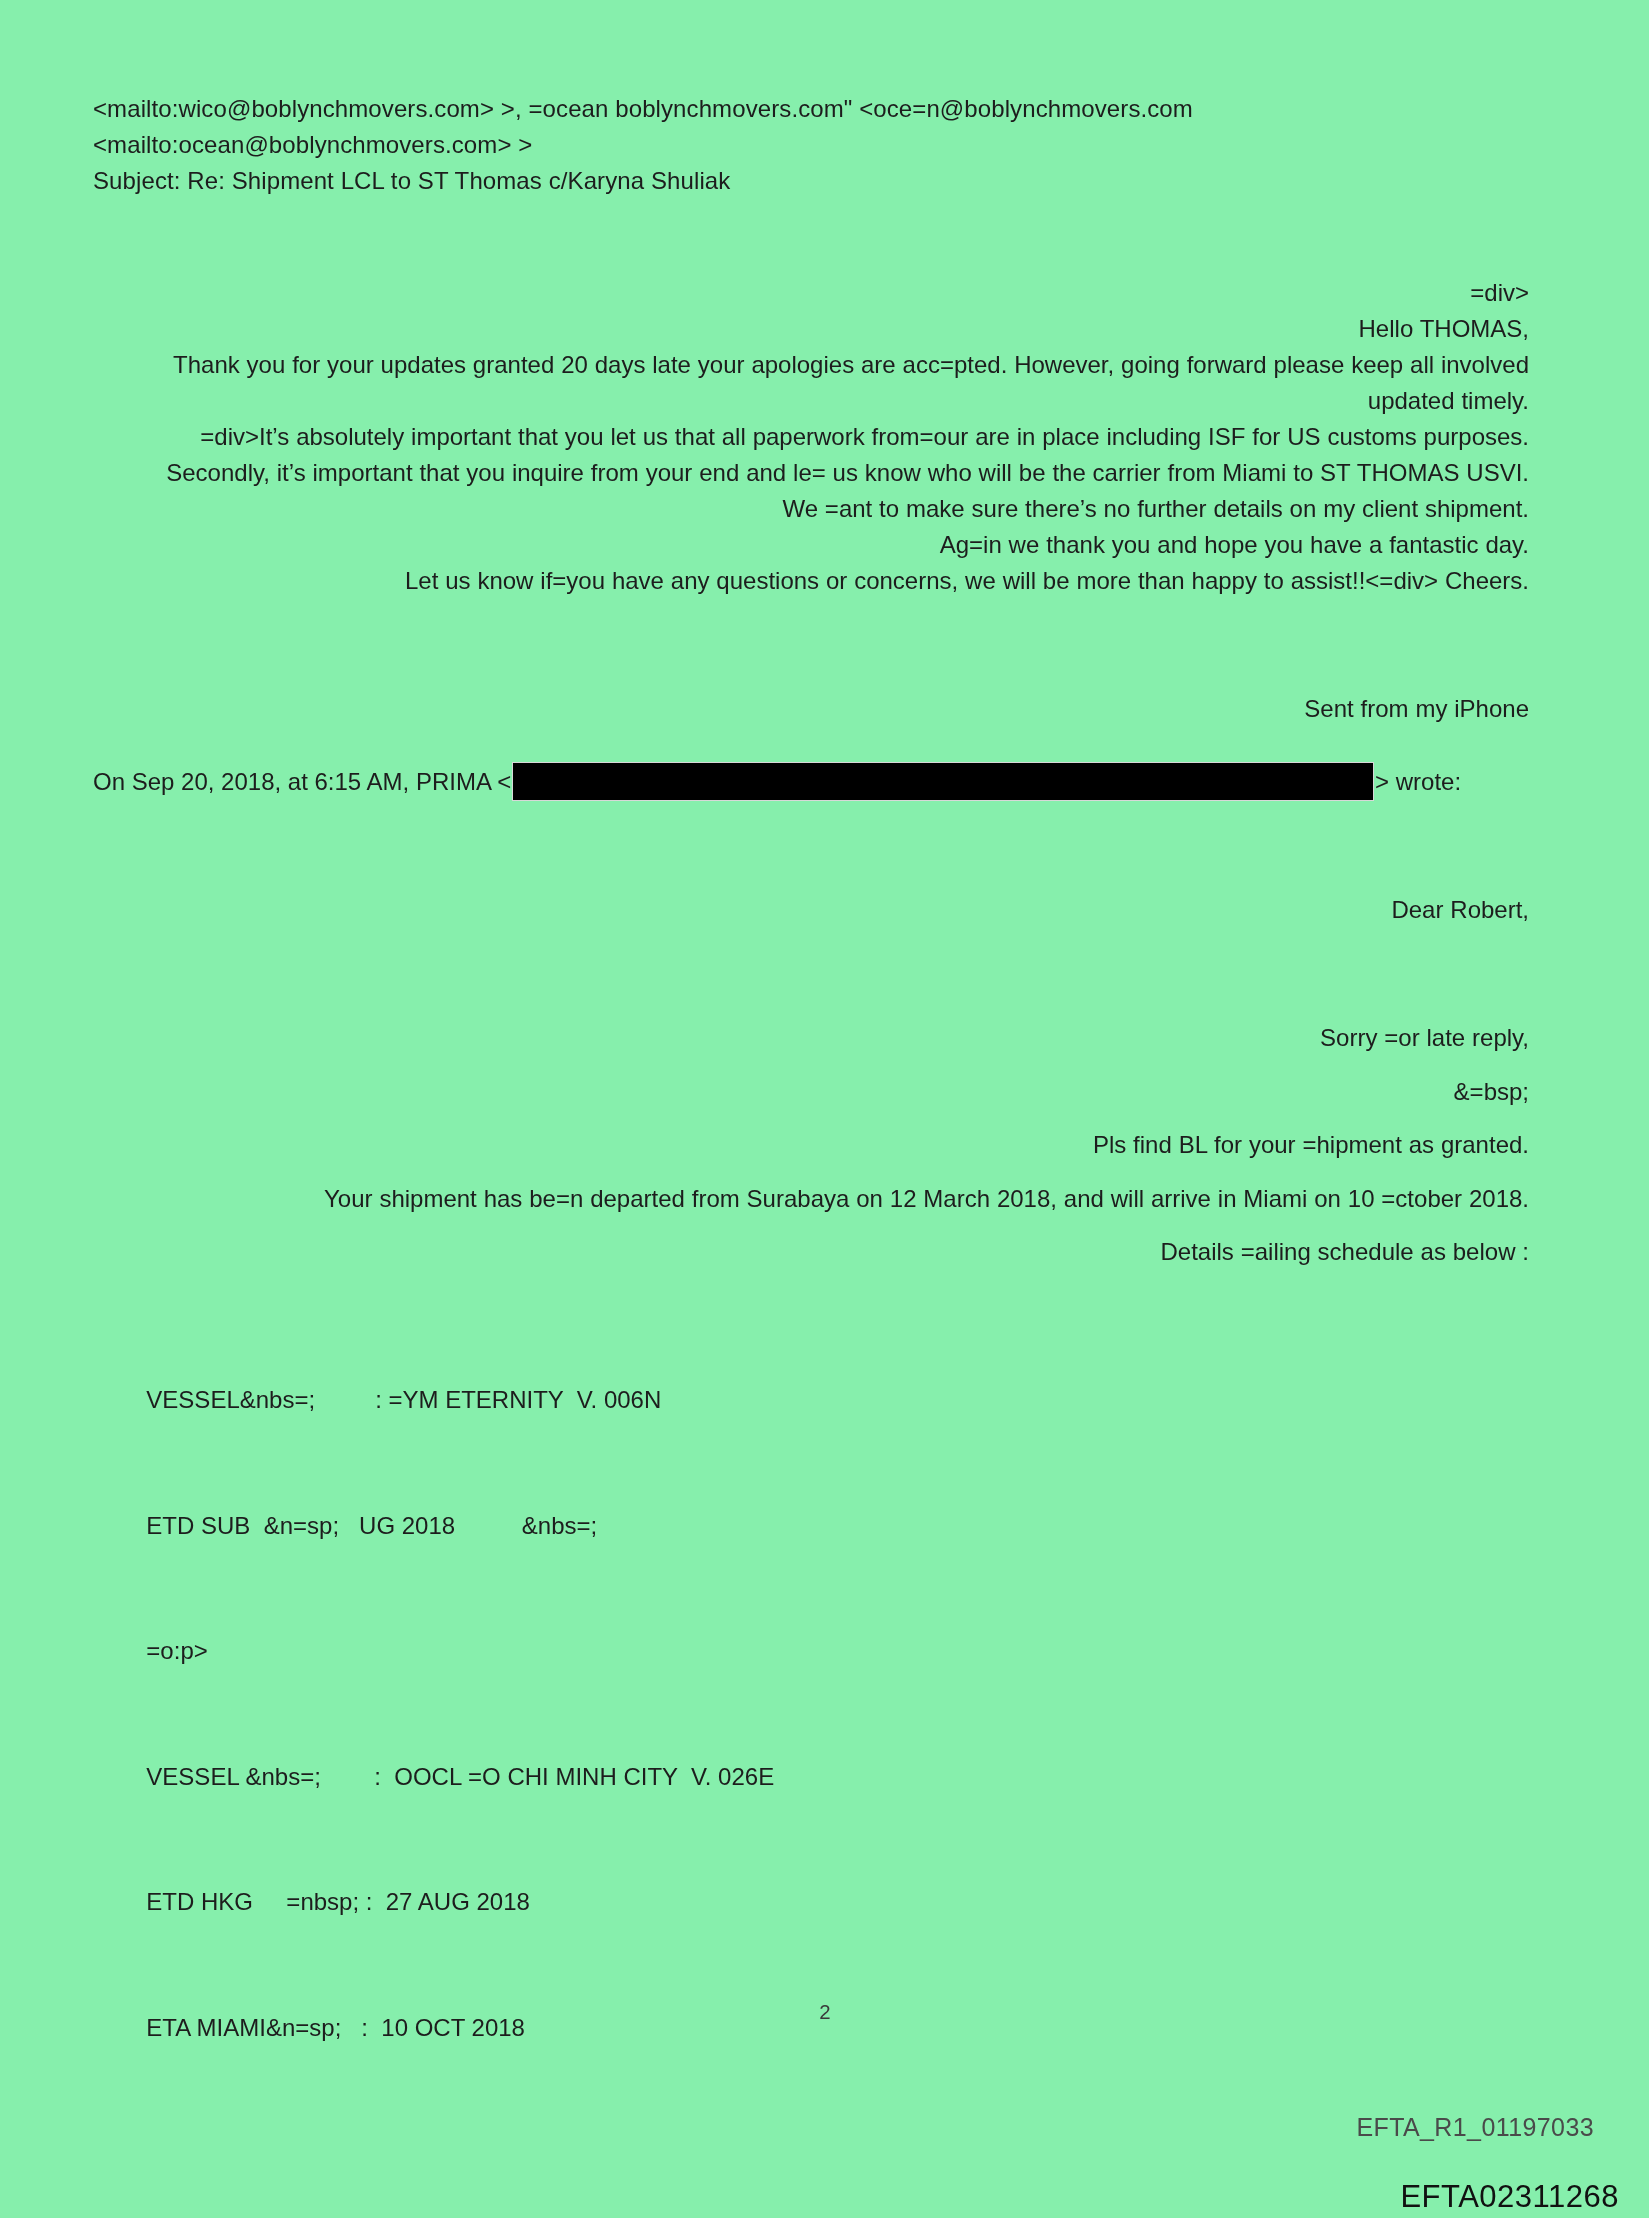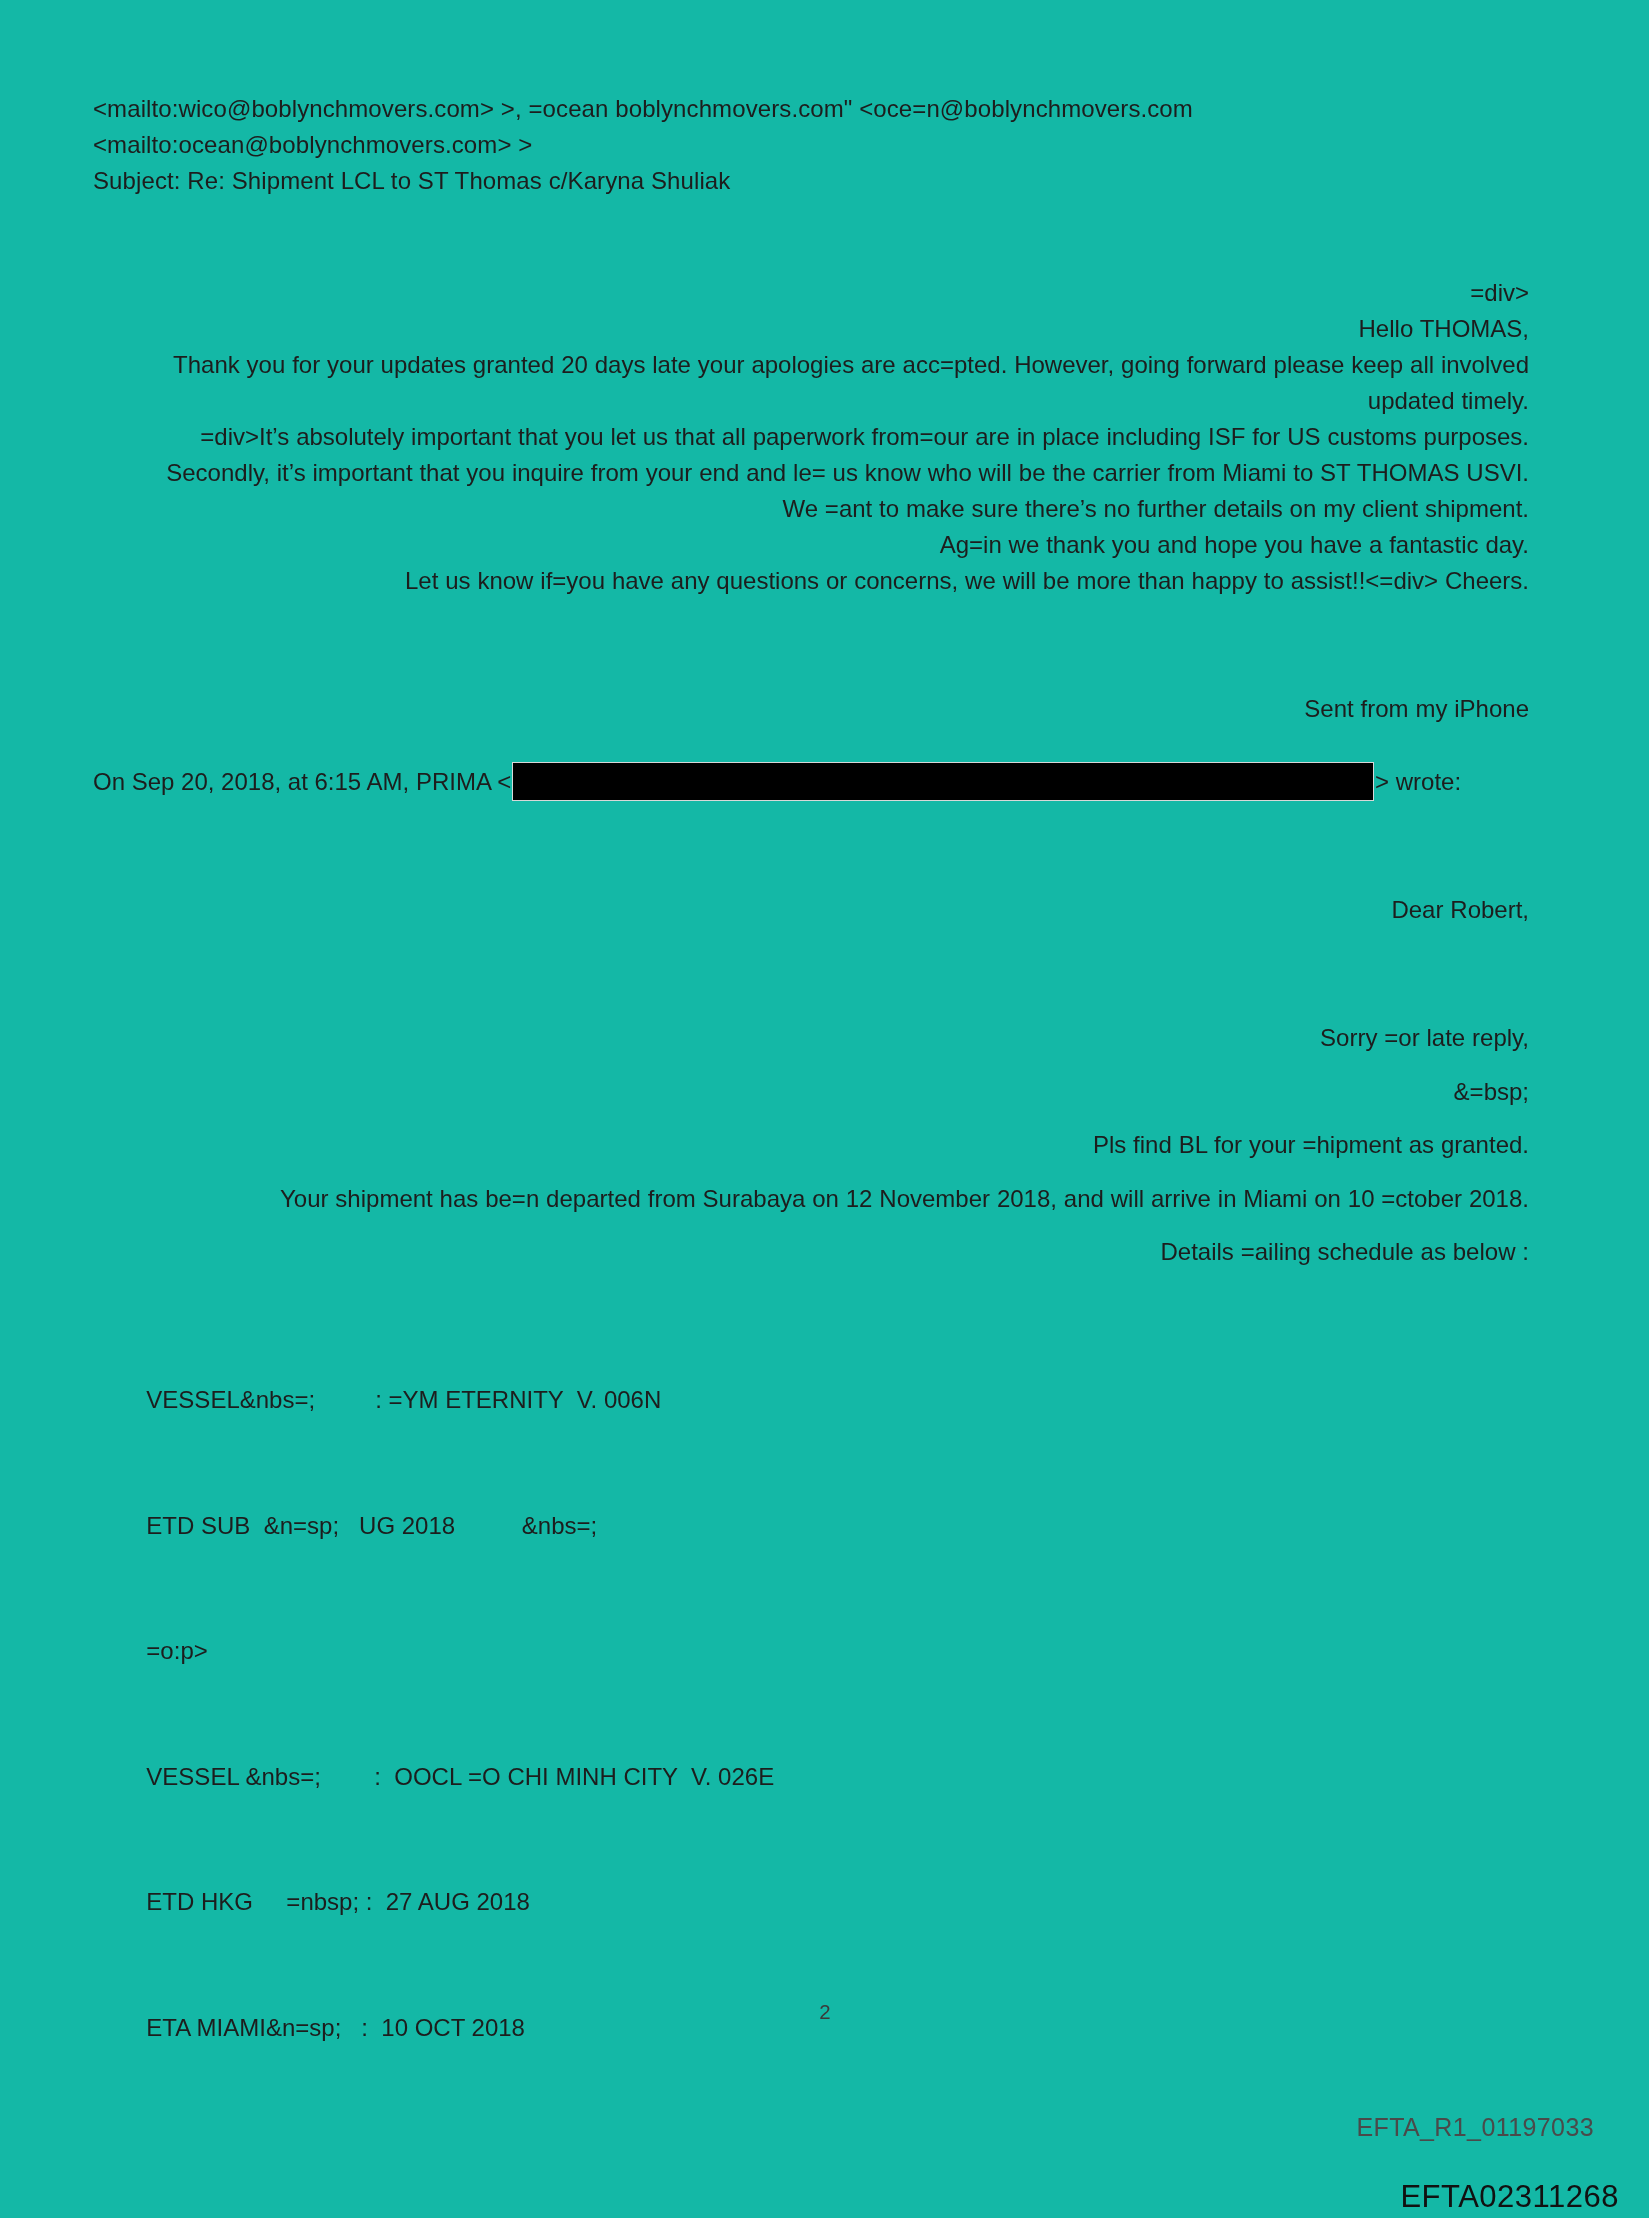--- a/index.html
+++ b/index.html
@@ -9,21 +9,21 @@
     background: #ffffff;
   }
   body {
     font-family: "Liberation Sans", sans-serif;
     color: #1a1a1a;
   }
   .page {
     position: relative;
     width: 1650px;
     height: 2218px;
-    background: #14b8a6;
+    background: #86efac;
     overflow: hidden;
     box-sizing: border-box;
   }
   .doc-body {
     position: absolute;
     left: 93px;
     top: 91px;
     width: 1436px;
   }
   .line {
@@ -154,21 +154,21 @@
     <div class="gap-sm"></div>
 
     <div class="para">&amp;=bsp;</div>
 
     <div class="gap-sm"></div>
 
     <div class="para">Pls find BL for your =hipment as granted.</div>
 
     <div class="gap-sm"></div>
 
-    <div class="para">Your shipment has be=n departed from Surabaya on 12 November 2018, and will arrive in Miami on 10 =ctober 2018.</div>
+    <div class="para">Your shipment has be=n departed from Surabaya on 12 March 2018, and will arrive in Miami on 10 =ctober 2018.</div>
 
     <div class="gap-sm"></div>
 
     <div class="para">Details =ailing schedule as below :</div>
 
     <div class="gap-xl"></div>
 
     <div>
       <div class="sched">
         <span>VESSEL&amp;nbs=;</span><span>         : =YM ETERNITY  V. 006N</span>

